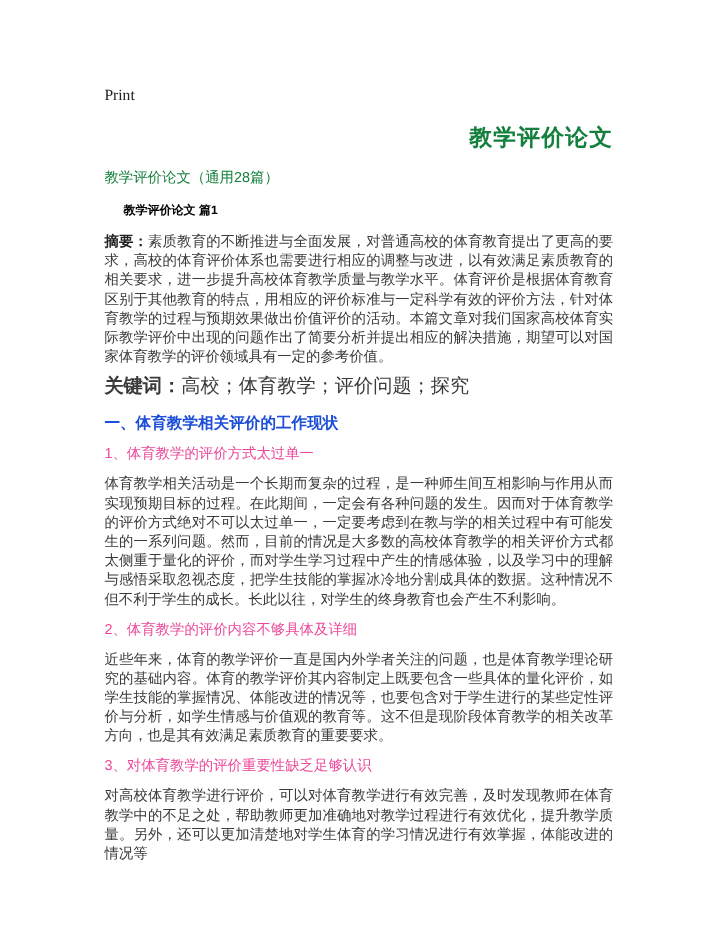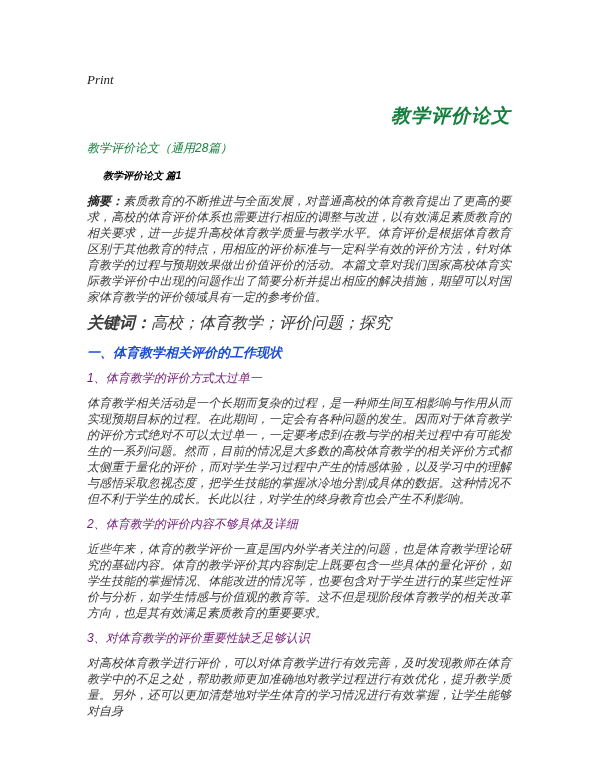--- a/index.html
+++ b/index.html
@@ -13,21 +13,20 @@
     overflow: hidden;
     font-family: "Liberation Sans", sans-serif;
     color: #3a3a3a;
   }
   .page {
     box-sizing: border-box;
     width: 583px;
     height: 776px;
     padding: 70px 72px 0 87px;
     background: #ffffff;
-    font-style: italic;
   }
   .print-label {
     font-family: "Liberation Serif", serif;
     font-size: 13px;
     line-height: 13px;
     color: #222222;
     cursor: pointer;
     display: inline-block;
   }
   h1.doc-title {
@@ -73,21 +72,21 @@
     font-size: 13px;
     line-height: 16px;
     font-weight: bold;
     color: #1d4ed8;
   }
   h3.sub-heading {
     margin: 9px 0 0 0;
     font-size: 12px;
     line-height: 16px;
     font-weight: normal;
-    color: #701a75;
+    color: #ec4899;
   }
 </style>
 </head>
 <body>
 
 <div class="page">
 
   <div class="print-label">Print</div>
 
   <h1 class="doc-title">教学评价论文</h1>
@@ -105,15 +104,15 @@
   <h3 class="sub-heading">1、体育教学的评价方式太过单一</h3>
 
   <p class="body-para">体育教学相关活动是一个长期而复杂的过程，是一种师生间互相影响与作用从而实现预期目标的过程。在此期间，一定会有各种问题的发生。因而对于体育教学的评价方式绝对不可以太过单一，一定要考虑到在教与学的相关过程中有可能发生的一系列问题。然而，目前的情况是大多数的高校体育教学的相关评价方式都太侧重于量化的评价，而对学生学习过程中产生的情感体验，以及学习中的理解与感悟采取忽视态度，把学生技能的掌握冰冷地分割成具体的数据。这种情况不但不利于学生的成长。长此以往，对学生的终身教育也会产生不利影响。</p>
 
   <h3 class="sub-heading">2、体育教学的评价内容不够具体及详细</h3>
 
   <p class="body-para">近些年来，体育的教学评价一直是国内外学者关注的问题，也是体育教学理论研究的基础内容。体育的教学评价其内容制定上既要包含一些具体的量化评价，如学生技能的掌握情况、体能改进的情况等，也要包含对于学生进行的某些定性评价与分析，如学生情感与价值观的教育等。这不但是现阶段体育教学的相关改革方向，也是其有效满足素质教育的重要要求。</p>
 
   <h3 class="sub-heading">3、对体育教学的评价重要性缺乏足够认识</h3>
 
-  <p class="body-para">对高校体育教学进行评价，可以对体育教学进行有效完善，及时发现教师在体育教学中的不足之处，帮助教师更加准确地对教学过程进行有效优化，提升教学质量。另外，还可以更加清楚地对学生体育的学习情况进行有效掌握，让学生能够对自身</p>
+  <p class="body-para">对高校体育教学进行评价，可以对体育教学进行有效完善，及时发现教师在体育教学中的不足之处，帮助教师更加准确地对教学过程进行有效优化，提升教学质量。另外，还可以更加清楚地对学生体育的学习情况进行有效掌握，体能改进的情况等</p>
 
 </div>
 
 </body></html>

